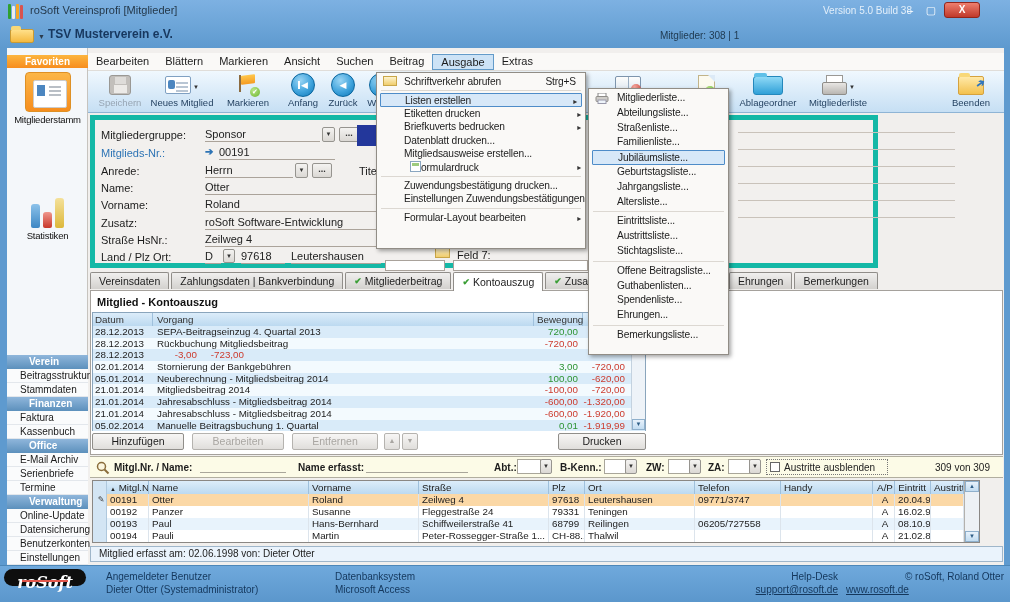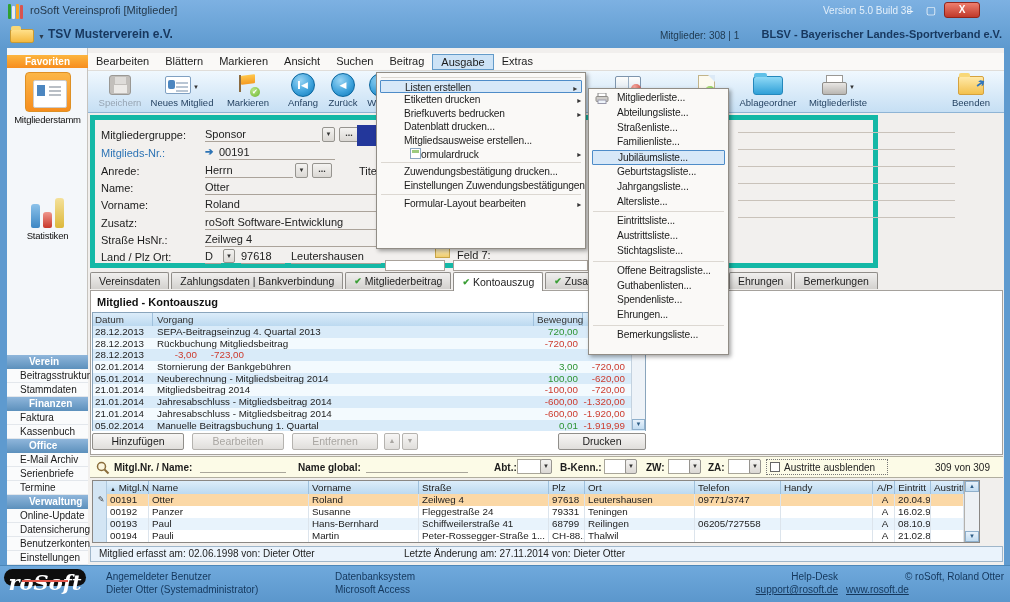--- a/index.html
+++ b/index.html
@@ -135,21 +135,21 @@
 .grow.alt{background:#E8F3FC}
 .grow.sel{background:#FBD8A6}
 .gc{border-right:1px solid #DCE4EC;padding-left:3px;overflow:hidden}
 .gm{width:14px;background:#D3E5F4;border-right:1px solid #AFC8DD;text-align:center;font-size:8px;color:#444}
 .c0{width:42px}.c1{width:160px}.c2{width:110px}.c3{width:130px}.c4{width:36px}.c5{width:110px}.c6{width:86px}.c7{width:92px}.c8{width:22px;text-align:center}.c9{width:36px;text-align:right;padding-right:4px}.c10{width:33px}
 .gscroll{position:absolute;right:0;top:0;width:15px;height:100%;background:#EDF1F5;border-left:1px solid #B3B1AD}
 .statusbar{position:absolute;left:90px;top:546px;width:913px;height:16px;background:#EAF3FC;border:1px solid #9FB6CA;font-size:10px;color:#1C1C1C}
 
 
 .footer{position:absolute;left:0;top:565px;width:1010px;height:37px;background:linear-gradient(#6FA9DC,#5B97CC);border-top:1px solid #4D87B8;color:#14375C;font-size:10px}
-.logo{position:absolute;left:4px;top:3px;width:82px;height:17px;background:#0E0E0E;border-radius:12px;color:#FFF;font-family:"DejaVu Serif",serif;font-style:italic;font-weight:bold;font-size:21px;text-align:center;line-height:28px}
+.logo{position:absolute;left:4px;top:3px;width:82px;height:17px;background:#0E0E0E;border-radius:12px;color:#FFF;font-family:"DejaVu Serif",serif;font-style:italic;font-weight:bold;font-size:16px;text-align:center;line-height:28px}
 .logo::after{content:"";position:absolute;left:18px;bottom:4px;width:46px;height:2px;background:#E2574C}
 .ftxt{position:absolute;white-space:nowrap}
 .flink{text-decoration:underline}
 
 
 .menu{position:absolute;left:376px;top:72px;width:210px;height:177px;background:#FAF9F7;border:1px solid #918D86;box-shadow:2px 2px 4px rgba(0,0,0,.35);z-index:60;padding:2px 0;font-size:10.2px;letter-spacing:-0.15px}
 .mrow{height:13.4px;line-height:13.4px;position:relative;padding-left:27px;color:#1C1C1C;white-space:nowrap}
 .mrow .msc{position:absolute;right:9px;top:0}
 .marr{position:absolute;right:4px;top:1px;font-size:8px;color:#333}
 .marr::before{content:"▸"}
@@ -179,21 +179,20 @@
       </div>
     <div class="apptitle">roSoft Vereinsprofi [Mitglieder]</div>
     <div class="version">Version 5.0  Build 38</div>
     <div class="winbtn glyph-min" style="left:900px"></div>
     <div class="winbtn glyph-max" style="left:921px"></div>
     <div class="closebtn">X</div>
     <div class="i-tsv"></div>
     <div class="hdrcaret">▼</div>
     <div class="clubname">TSV Musterverein e.V.</div>
     <div class="members">Mitglieder:  308 | 1</div>
-    <div class="assoc">BLSV - Bayerischer Landes-Sportverband e.V.</div>
   </div>
 
   <div class="framel"></div>
   <div class="framer"></div>
 
   <div class="sidepanel">
     <div class="favhdr">Favoriten</div>
     <div class="favitem" style="top:24px">
       <span class="i-member"><span class="lines"></span></span>
       <div class="favlabel">Mitgliederstamm</div>
@@ -436,21 +435,21 @@
   <div class="btn dis" style="left:402px;top:433px;width:16px;font-size:7px">▼</div>
   <div class="btn" style="left:558px;top:433px;width:88px">Drucken</div>
 
   <div class="filter">
     <svg style="position:absolute;left:6px;top:4px" width="14" height="14">
         <circle cx="5.5" cy="5.5" r="4" fill="#FBF6DE" stroke="#8A6D3B" stroke-width="1.5"></circle>
         <line x1="8.5" y1="8.5" x2="12.5" y2="12.5" stroke="#8A6D3B" stroke-width="2"></line>
       </svg>
     <span class="flabel" style="left:24px;top:5px">Mitgl.Nr. / Name:</span>
     <span class="funder" style="left:110px;top:1px;width:86px"></span>
-    <span class="flabel" style="left:208px;top:5px">Name global:</span>
+    <span class="flabel" style="left:208px;top:5px">Name erfasst:</span>
     <span class="funder" style="left:276px;top:1px;width:102px"></span>
     <span class="flabel" style="left:404px;top:5px">Abt.:</span>
     <span class="fcombo" style="left:427px;top:2px;width:24px"></span>
     <span class="sqbtn" style="left:450px;top:2px;width:12px;height:15px">▼</span>
     <span class="flabel" style="left:470px;top:5px">B-Kenn.:</span>
     <span class="fcombo" style="left:514px;top:2px;width:22px"></span>
     <span class="sqbtn" style="left:535px;top:2px;width:12px;height:15px">▼</span>
     <span class="flabel" style="left:556px;top:5px">ZW:</span>
     <span class="fcombo" style="left:578px;top:2px;width:22px"></span>
     <span class="sqbtn" style="left:599px;top:2px;width:12px;height:15px">▼</span>
@@ -535,36 +534,36 @@
         <span class="gc c10"></span>
     </div>
     <div class="gscroll">
       <div class="scb" style="position:absolute;top:0;left:0;width:14px;height:11px">▲</div>
       <div class="scb" style="position:absolute;bottom:0;left:0;width:14px;height:11px">▼</div>
     </div>
   </div>
 
   <div class="statusbar">
     <span style="position:absolute;left:8px;top:1px">Mitglied erfasst am:  02.06.1998    von:  Dieter Otter</span>
-    <span style="position:absolute;left:313px;top:1px">Letzte Änderung am:  27.11.2014    von:  Dieter Otter</span>
   </div>
 
   <div class="footer">
     <div class="logo">roSoft</div>
     <span class="ftxt" style="left:106px;top:5px">Angemeldeter Benutzer</span>
     <span class="ftxt" style="left:106px;top:18px">Dieter Otter (Systemadministrator)</span>
     <span class="ftxt" style="left:335px;top:5px">Datenbanksystem</span>
     <span class="ftxt" style="left:335px;top:18px">Microsoft Access</span>
     <span class="ftxt" style="left:700px;top:5px;width:138px;text-align:right">Help-Desk</span>
     <span class="ftxt flink" style="left:700px;top:18px;width:138px;text-align:right">support@rosoft.de</span>
     <span class="ftxt" style="left:846px;top:5px;width:158px;text-align:right">© roSoft, Roland Otter</span>
     <span class="ftxt flink" style="left:846px;top:18px;width:158px;text-align:left">www.rosoft.de</span>
   </div>
 
   <div class="menu">
+    <div class="mrow"><span class="micon i-env"></span><span>Schriftverkehr abrufen</span><span class="msc">Strg+S</span></div>
     <div class="msep"></div>
     <div class="mrow hl"><span>Listen erstellen</span><span class="marr"></span></div>
     <div class="mrow"><span>Etiketten drucken</span><span class="marr"></span></div>
     <div class="mrow"><span>Briefkuverts bedrucken</span><span class="marr"></span></div>
     <div class="mrow"><span>Datenblatt drucken...</span></div>
     <div class="mrow"><span>Mitgliedsausweise erstellen...</span></div>
     <div class="mrow"><span class="micon i-form"></span><span>Formulardruck</span><span class="marr"></span></div>
     <div class="msep"></div>
     <div class="mrow"><span>Zuwendungsbestätigung drucken...</span></div>
     <div class="mrow"><span>Einstellungen Zuwendungsbestätigungen</span></div>

